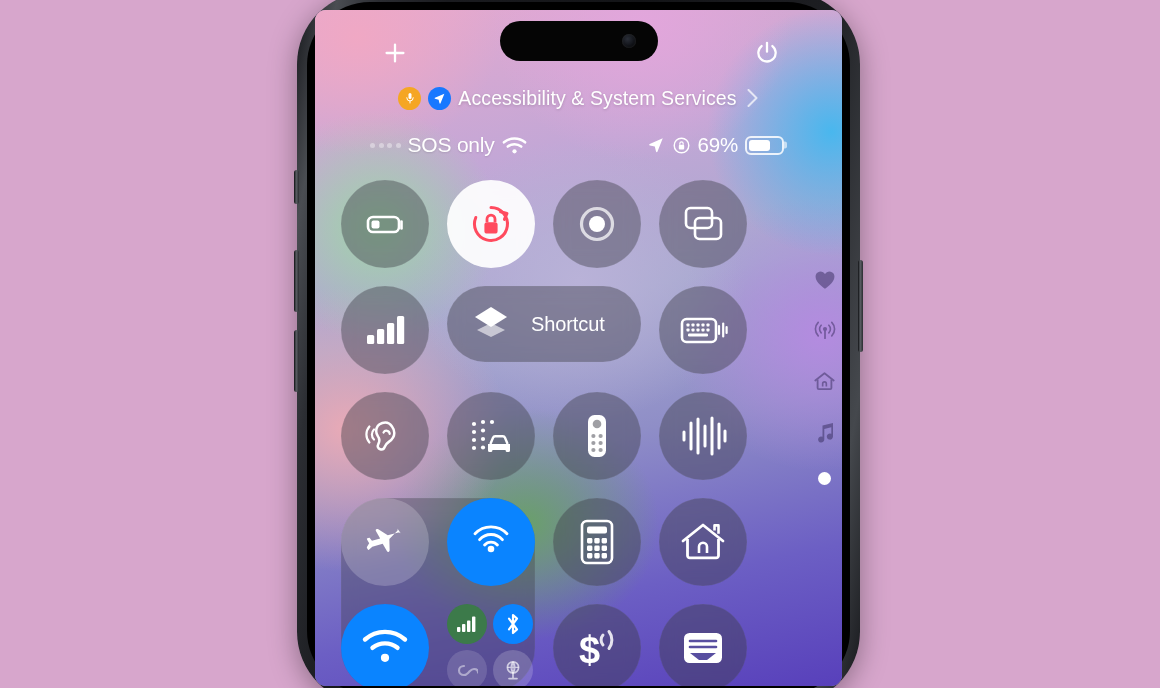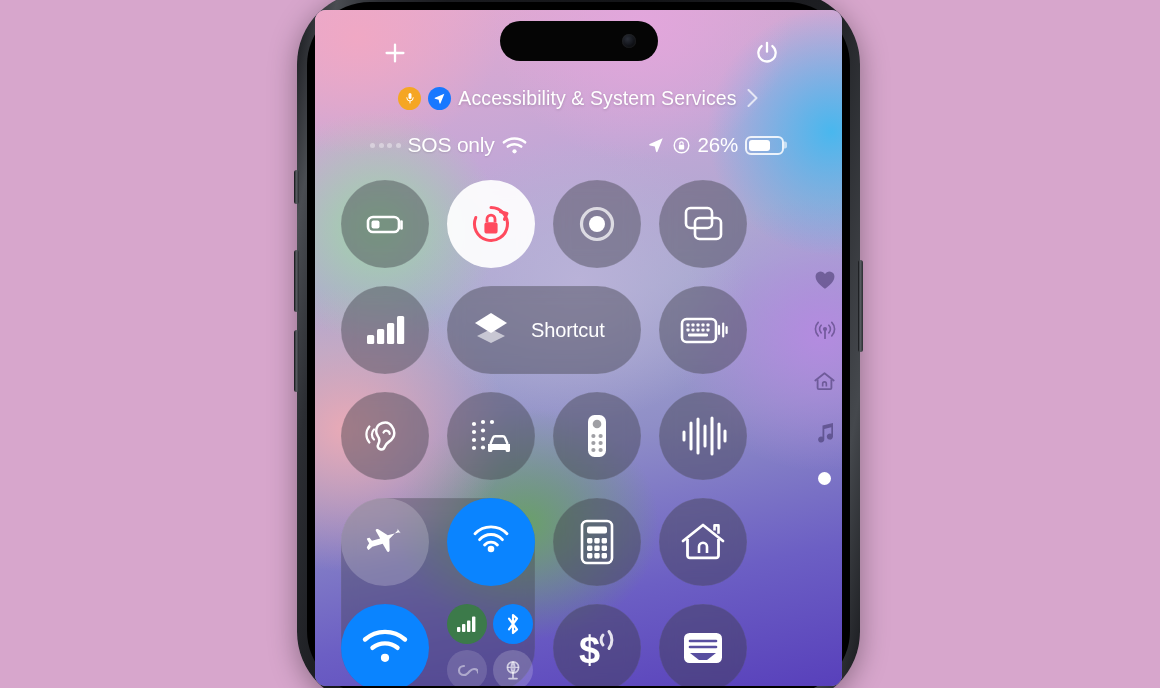--- a/index.html
+++ b/index.html
@@ -109,21 +109,21 @@
     width:88px; height:88px; border-radius:50%;
     background:rgba(60,60,70,.42);
     backdrop-filter:blur(8px);
     display:flex; align-items:center; justify-content:center;
     cursor:pointer; flex:0 0 auto;
     box-shadow:inset 0 0 0 .5px rgba(255,255,255,.06);
   }
   .tile + .tile, .tile + .wide-tile, .wide-tile + .tile { margin-left:18px; }
   .tile.active-white{ background:rgba(255,255,255,.92); }
   .wide-tile{
-    width:194px; height:88px; border-radius:44px;
+    width:194px; height:76px; border-radius:44px;
     background:rgba(60,60,70,.42); backdrop-filter:blur(8px);
     display:flex; align-items:center; cursor:pointer; flex:0 0 auto;
     padding-left:18px; gap:14px;
     box-shadow:inset 0 0 0 .5px rgba(255,255,255,.06);
   }
   .wide-label{ color:#fff; font-size:20px; letter-spacing:-.1px; }
 
   
   #connectivity-module{
     width:194px; height:194px; border-radius:44px;
@@ -236,21 +236,21 @@
             <path d="M21 3 3.6 10.6c-.9.4-.8 1.7.2 1.9l6.6 1.6 1.6 6.6c.2 1 1.5 1.1 1.9.2L21 3z" fill="#fff"></path>
           </svg>
         </span>
         <span>
           <svg width="19" height="19" viewBox="0 0 24 24">
             <circle cx="12" cy="12" r="9.2" stroke="#fff" stroke-width="1.8" fill="none"></circle>
             <rect x="8.6" y="11.2" width="6.8" height="6" rx="1.3" fill="#fff"></rect>
             <path d="M9.9 11.2v-1.6a2.1 2.1 0 0 1 4.2 0v1.6" stroke="#fff" stroke-width="1.5" fill="none"></path>
           </svg>
         </span>
-        <span id="battery-percent">26%</span>
+        <span id="battery-percent">69%</span>
         <span id="battery-shell">
           <span id="battery-fill" style="width:69%"></span>
           <span id="battery-cap"></span>
         </span>
       </div>
     </div>
 
     <div id="control-grid">
 
       <div class="cc-row">

